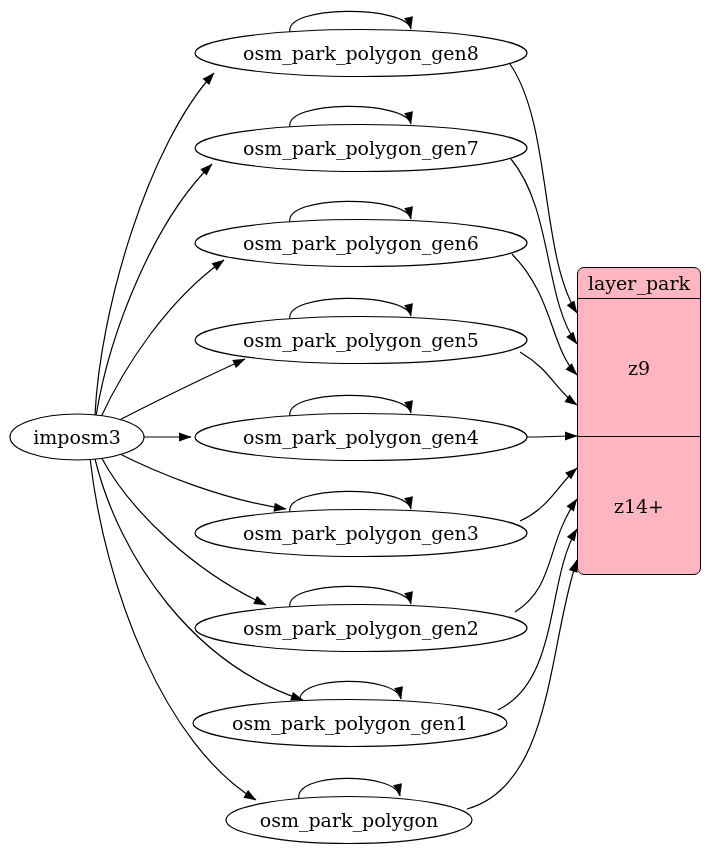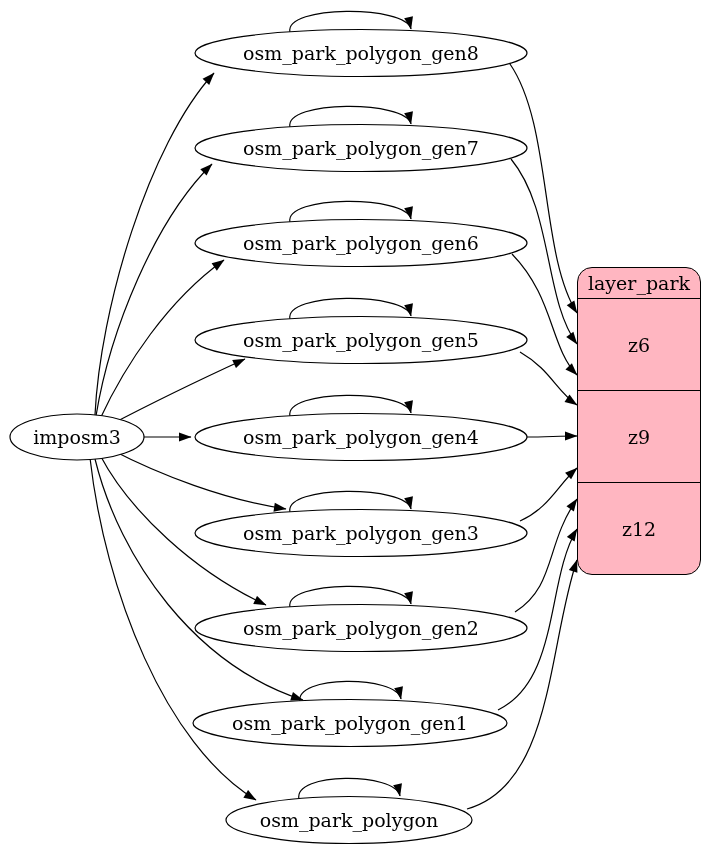--- a/index.html
+++ b/index.html
@@ -6,21 +6,21 @@
   .canvas{
     position:relative;width:707px;height:851px;background:#ffffff;overflow:hidden;
     font-family:"DejaVu Serif","Liberation Serif",serif;
   }
   svg.graph{position:absolute;left:0;top:0;}
   svg.graph path.edge{fill:none;stroke:#000;stroke-width:1.2;}
   svg.graph ellipse{fill:#ffffff;stroke:#000;stroke-width:1.2;}
   svg.graph text{font-family:"DejaVu Serif","Liberation Serif",serif;font-size:19px;fill:#000;}
   .layer-table{
     position:absolute;left:577px;top:267px;width:124px;height:308px;
-    background:#FFB6C1;border:1.4px solid #000;border-radius:15px;
+    background:#FFB6C1;border:1.4px solid #000;border-radius:7px;
     box-sizing:border-box;display:flex;flex-direction:column;
     font-size:19px;color:#000;
   }
   .lt-header{
     flex:0 0 30px;display:flex;align-items:center;justify-content:center;
   }
   .lt-row{
     flex:1 1 auto;display:flex;align-items:center;justify-content:center;
     border-top:1.2px solid #000;
   }
@@ -111,18 +111,17 @@
       <text x="350" y="730" text-anchor="middle">osm_park_polygon_gen1</text>
     </g>
     <g>
       <ellipse cx="349" cy="820" rx="123" ry="23.5"></ellipse>
       <text x="349" y="827" text-anchor="middle">osm_park_polygon</text>
     </g>
   </svg>
 
   <div class="layer-table" style="background: rgb(255, 182, 193);">
     <div class="lt-header">layer_park</div>
-    <div class="lt-row">z6</div>
     <div class="lt-row">z9</div>
-    <div class="lt-row">z12</div>
+    <div class="lt-row">z14+</div>
   </div>
 
 </div>
 
 </body></html>

